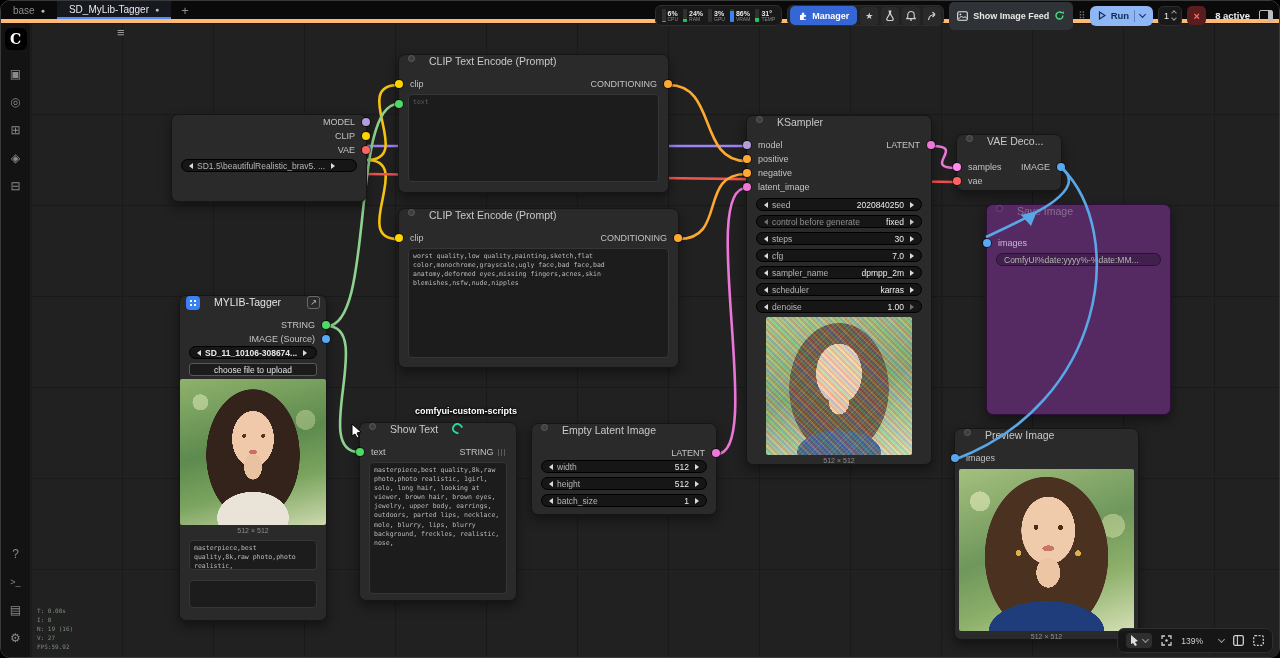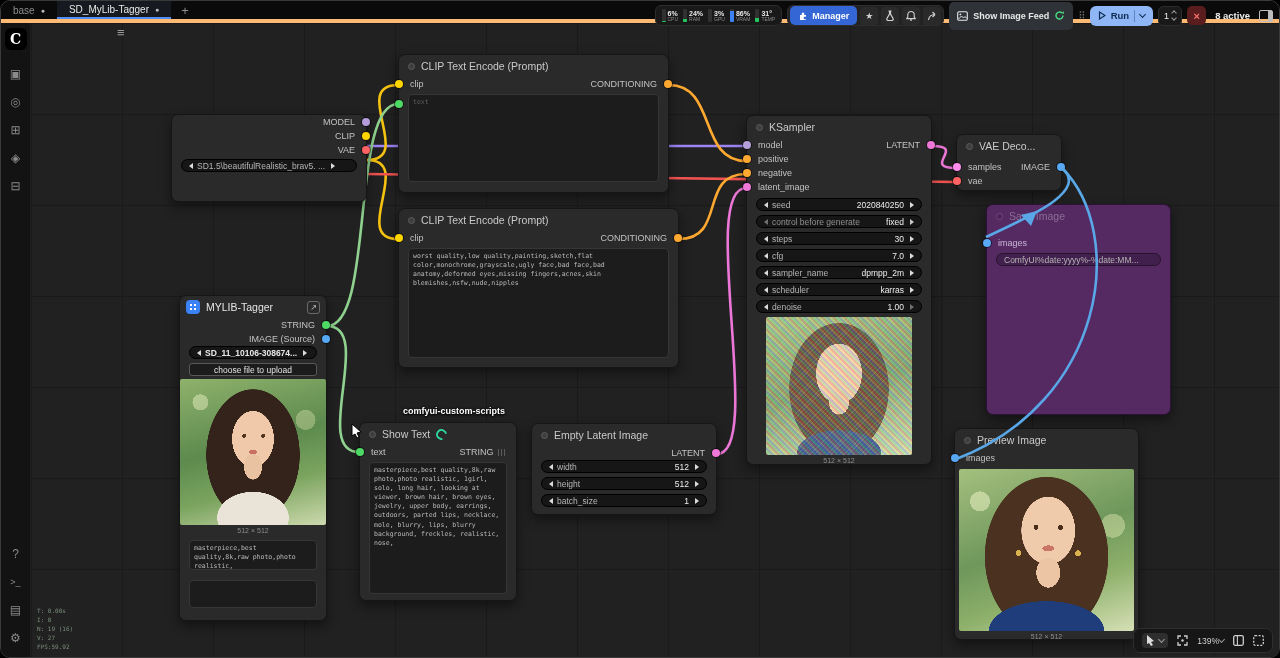--- a/index.html
+++ b/index.html
@@ -16,21 +16,21 @@
   .logo{width:22px;height:22px;border-radius:6px;background:#000;color:#fff;font-weight:bold;font-size:14px;display:flex;align-items:center;justify-content:center;margin-bottom:10px;font-family:"DejaVu Serif",serif;}
   .sicon{width:22px;height:22px;display:flex;align-items:center;justify-content:center;color:#8a8a8a;font-size:12px;margin:3px 0;}
   .sspacer{flex:1;}
   
   .canvas{position:absolute;left:30px;top:22px;width:1250px;height:636px;background:#212121;background-image:linear-gradient(#1a1a1a 1px,transparent 1px),linear-gradient(90deg,#1a1a1a 1px,transparent 1px);background-size:91px 91px;overflow:hidden;}
   .wires{position:absolute;left:0;top:0;z-index:1;pointer-events:none;}
   .wires.over{z-index:3;}
   .burger{position:absolute;left:86px;top:2px;color:#9a9a9a;font-size:13px;z-index:4;}
   
   .node{position:absolute;z-index:2;background:#2a2a2a;border:1px solid #161616;border-radius:7px;box-shadow:0 5px 12px rgba(0,0,0,.45);color:#c5c5c5;}
-  .ntitle{display:flex;align-items:center;gap:6px;height:22px;padding:0 9px;font-size:10.5px;color:#c9c9c9;white-space:nowrap;overflow:hidden;}
+  .ntitle{display:flex;align-items:flex-start;gap:14px;height:22px;padding:0 9px;font-size:10.5px;color:#c9c9c9;white-space:nowrap;overflow:hidden;}
   .cdot{flex:0 0 auto;width:7px;height:7px;border-radius:50%;background:#3e3e3e;border:1px solid #5c5c5c;}
   .srow{position:relative;height:14px;display:flex;align-items:center;justify-content:space-between;padding:0 11px;font-size:9px;color:#c2c2c2;}
   .srow .only-out{margin-left:auto;}
   .dot{position:absolute;top:50%;transform:translateY(-50%);width:8px;height:8px;border-radius:50%;box-shadow:0 0 0 1px rgba(0,0,0,.5);}
   .dot.l{left:-4px;} .dot.r{right:-4px;}
   .widget{position:relative;height:13px;margin:0 9px 4px;background:#161616;border:1px solid #000;border-radius:7px;display:flex;align-items:center;gap:4px;font-size:8.5px;color:#cfcfcf;padding:0 7px;white-space:nowrap;overflow:hidden;}
   .wlabel{color:#b5b5b5;overflow:hidden;text-overflow:ellipsis;}
   .wval{margin-left:auto;color:#ececec;}
   .arrl{width:0;height:0;border-top:3px solid transparent;border-bottom:3px solid transparent;border-right:4.5px solid #dcdcdc;flex:0 0 auto;}
   .arrr{width:0;height:0;border-top:3px solid transparent;border-bottom:3px solid transparent;border-left:4.5px solid #dcdcdc;flex:0 0 auto;margin-left:2px;}
@@ -262,21 +262,21 @@
         </div>
       <div class="uploadbtn">
           <span>choose file to upload</span>
         </div>
       <div class="photo p1"></div>
       <div class="cap">512 × 512</div>
       <div class="ta" style="height:30px;margin-top:6px;"><span>masterpiece,best quality,8k,raw photo,photo realistic,</span></div>
       <div class="ta" style="height:28px;margin-top:10px;"><span></span></div>
     </div>
 
-    <div class="badge" style="left:320px;top:383px;width:154px;text-align:right;"><span>comfyui-custom-scripts</span></div>
+    <div class="badge" style="left:332px;top:383px;width:154px;text-align:right;"><span>comfyui-custom-scripts</span></div>
 
     <div class="node" style="left:328px;top:399px;width:158px;height:179px;">
       <div class="ntitle">
           <span class="cdot"></span>
           <span>Show Text</span>
           <span class="swirl"></span>
         </div>
       <div class="srow">
         <span class="dot l" style="background:#4cd964;"></span>
         <span>text</span>
@@ -468,21 +468,21 @@
       </span>
       <svg width="11" height="11">
           <g stroke="#cfcfcf" stroke-width="1.3" fill="none">
             <path d="M1,4 V1 H4"></path>
             <path d="M7,1 H10 V4"></path>
             <path d="M10,7 V10 H7"></path>
             <path d="M4,10 H1 V7"></path>
           </g>
           <circle cx="5.5" cy="5.5" r="1.2" fill="#cfcfcf"></circle>
         </svg>
-      <span style="display:flex;align-items:center;gap:0;">
+      <span style="display:flex;align-items:center;gap:16px;">
           <span>139%</span>
           <span class="zchev"></span>
         </span>
       <svg width="11" height="11">
           <rect x="0.7" y="0.7" width="9.6" height="9.6" rx="1.5" stroke="#cfcfcf" stroke-width="1.3" fill="none"></rect>
           <line x1="4.4" y1="0.7" x2="4.4" y2="10.3" stroke="#cfcfcf" stroke-width="1.1"></line>
         </svg>
       <svg width="11" height="11">
           <rect x="0.7" y="0.7" width="9.6" height="9.6" rx="1.5" stroke="#cfcfcf" stroke-width="1.3" fill="none" stroke-dasharray="2,1.4"></rect>
         </svg>

